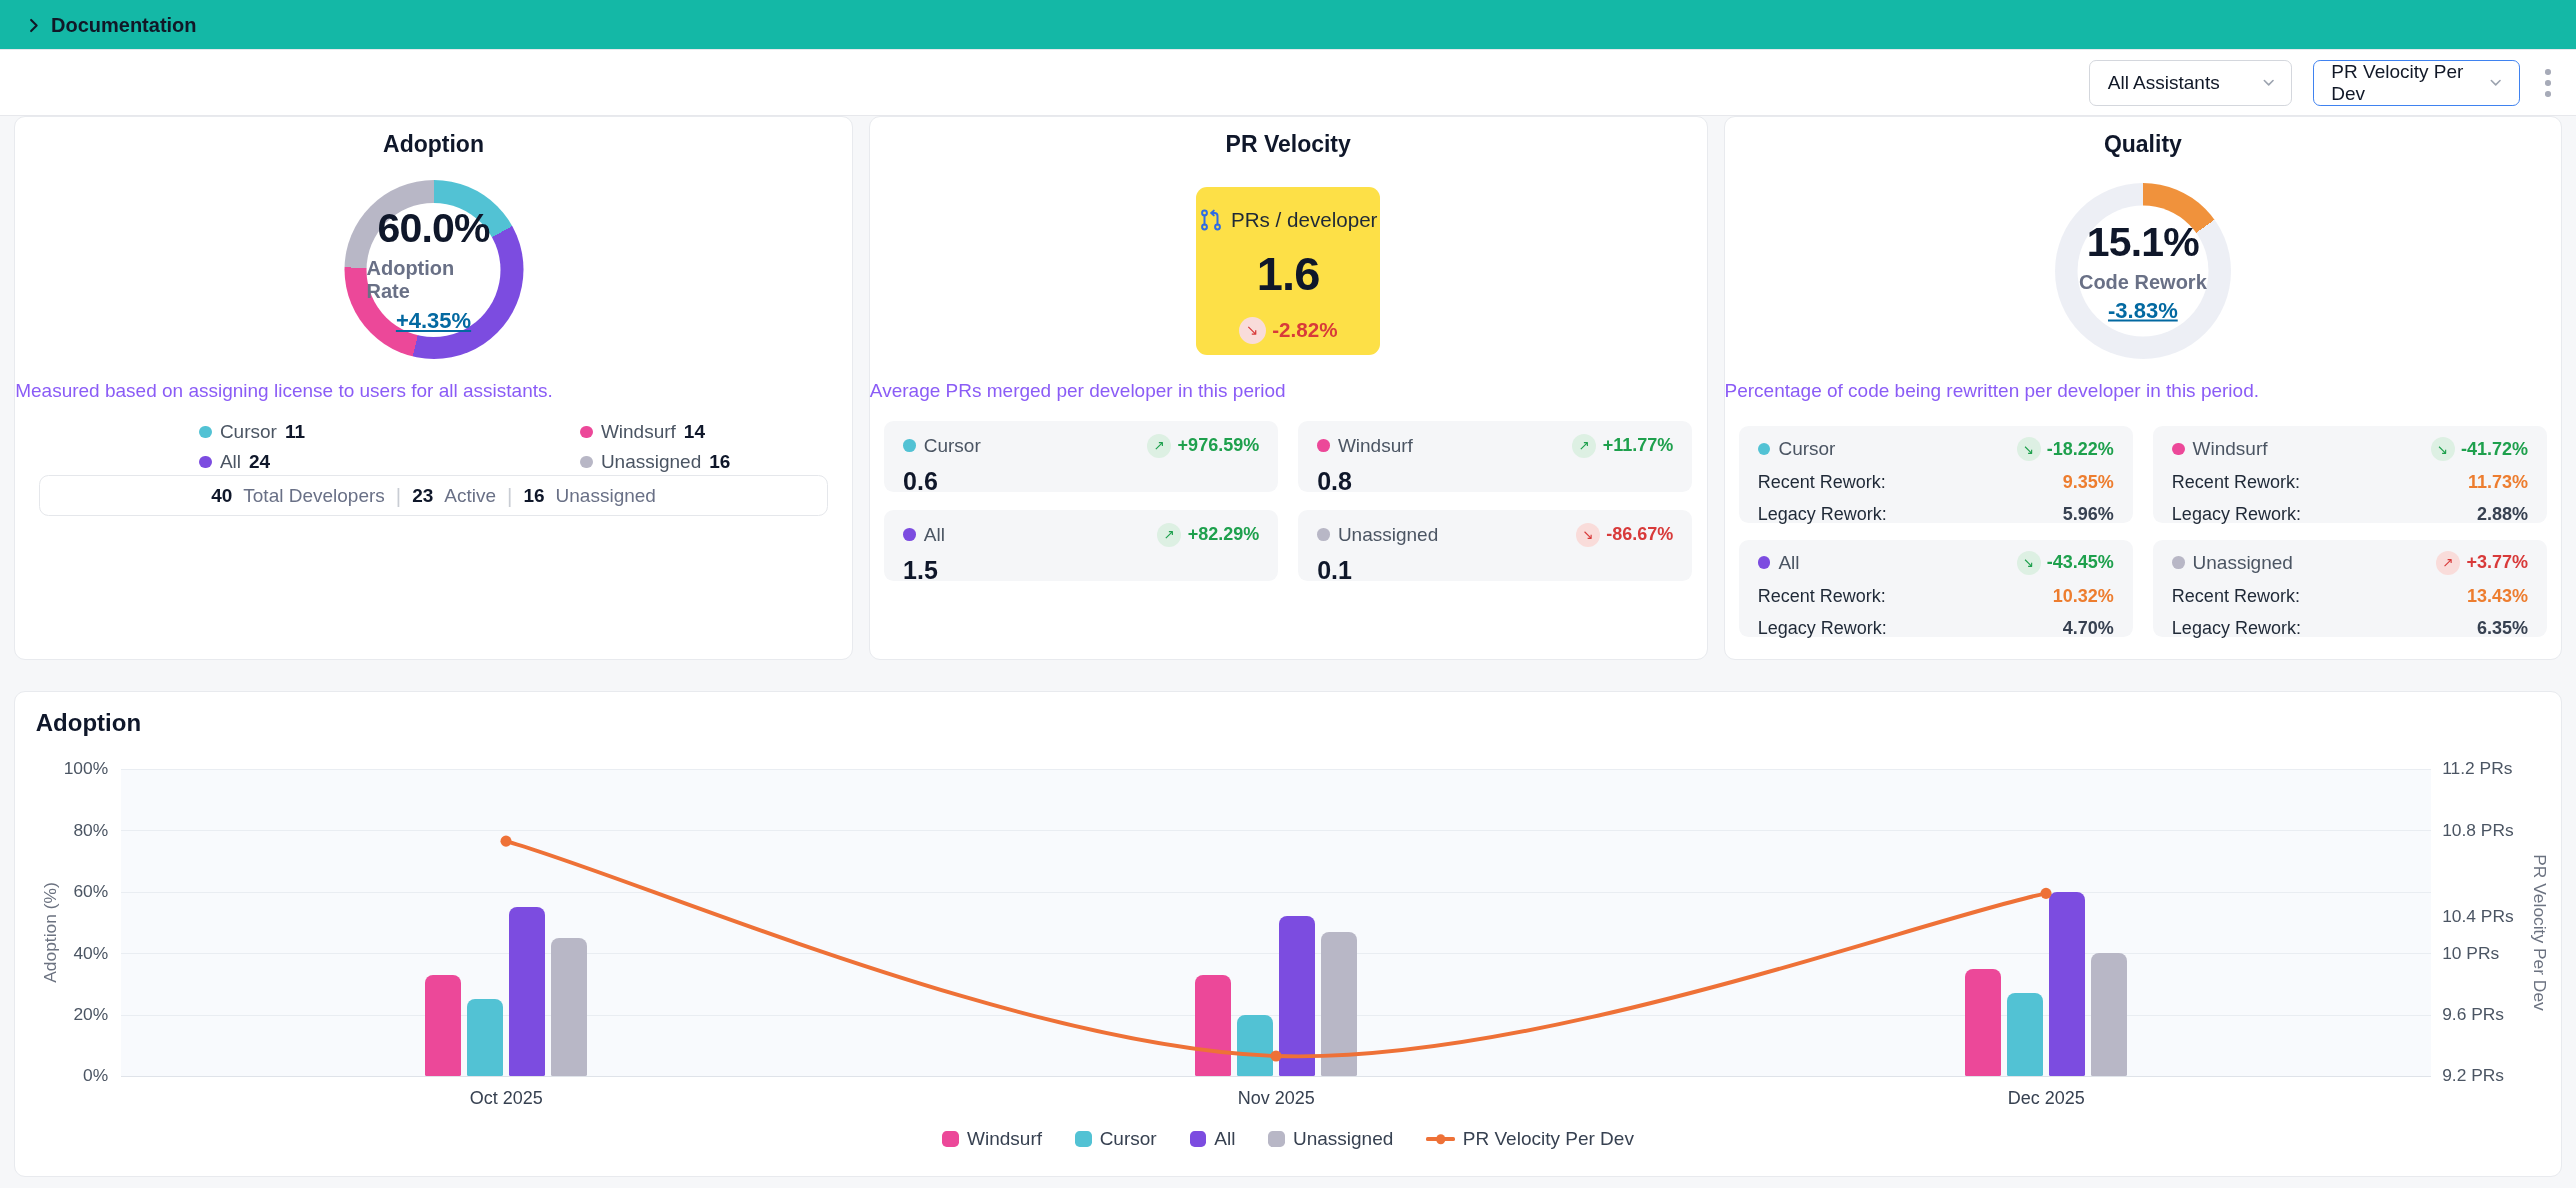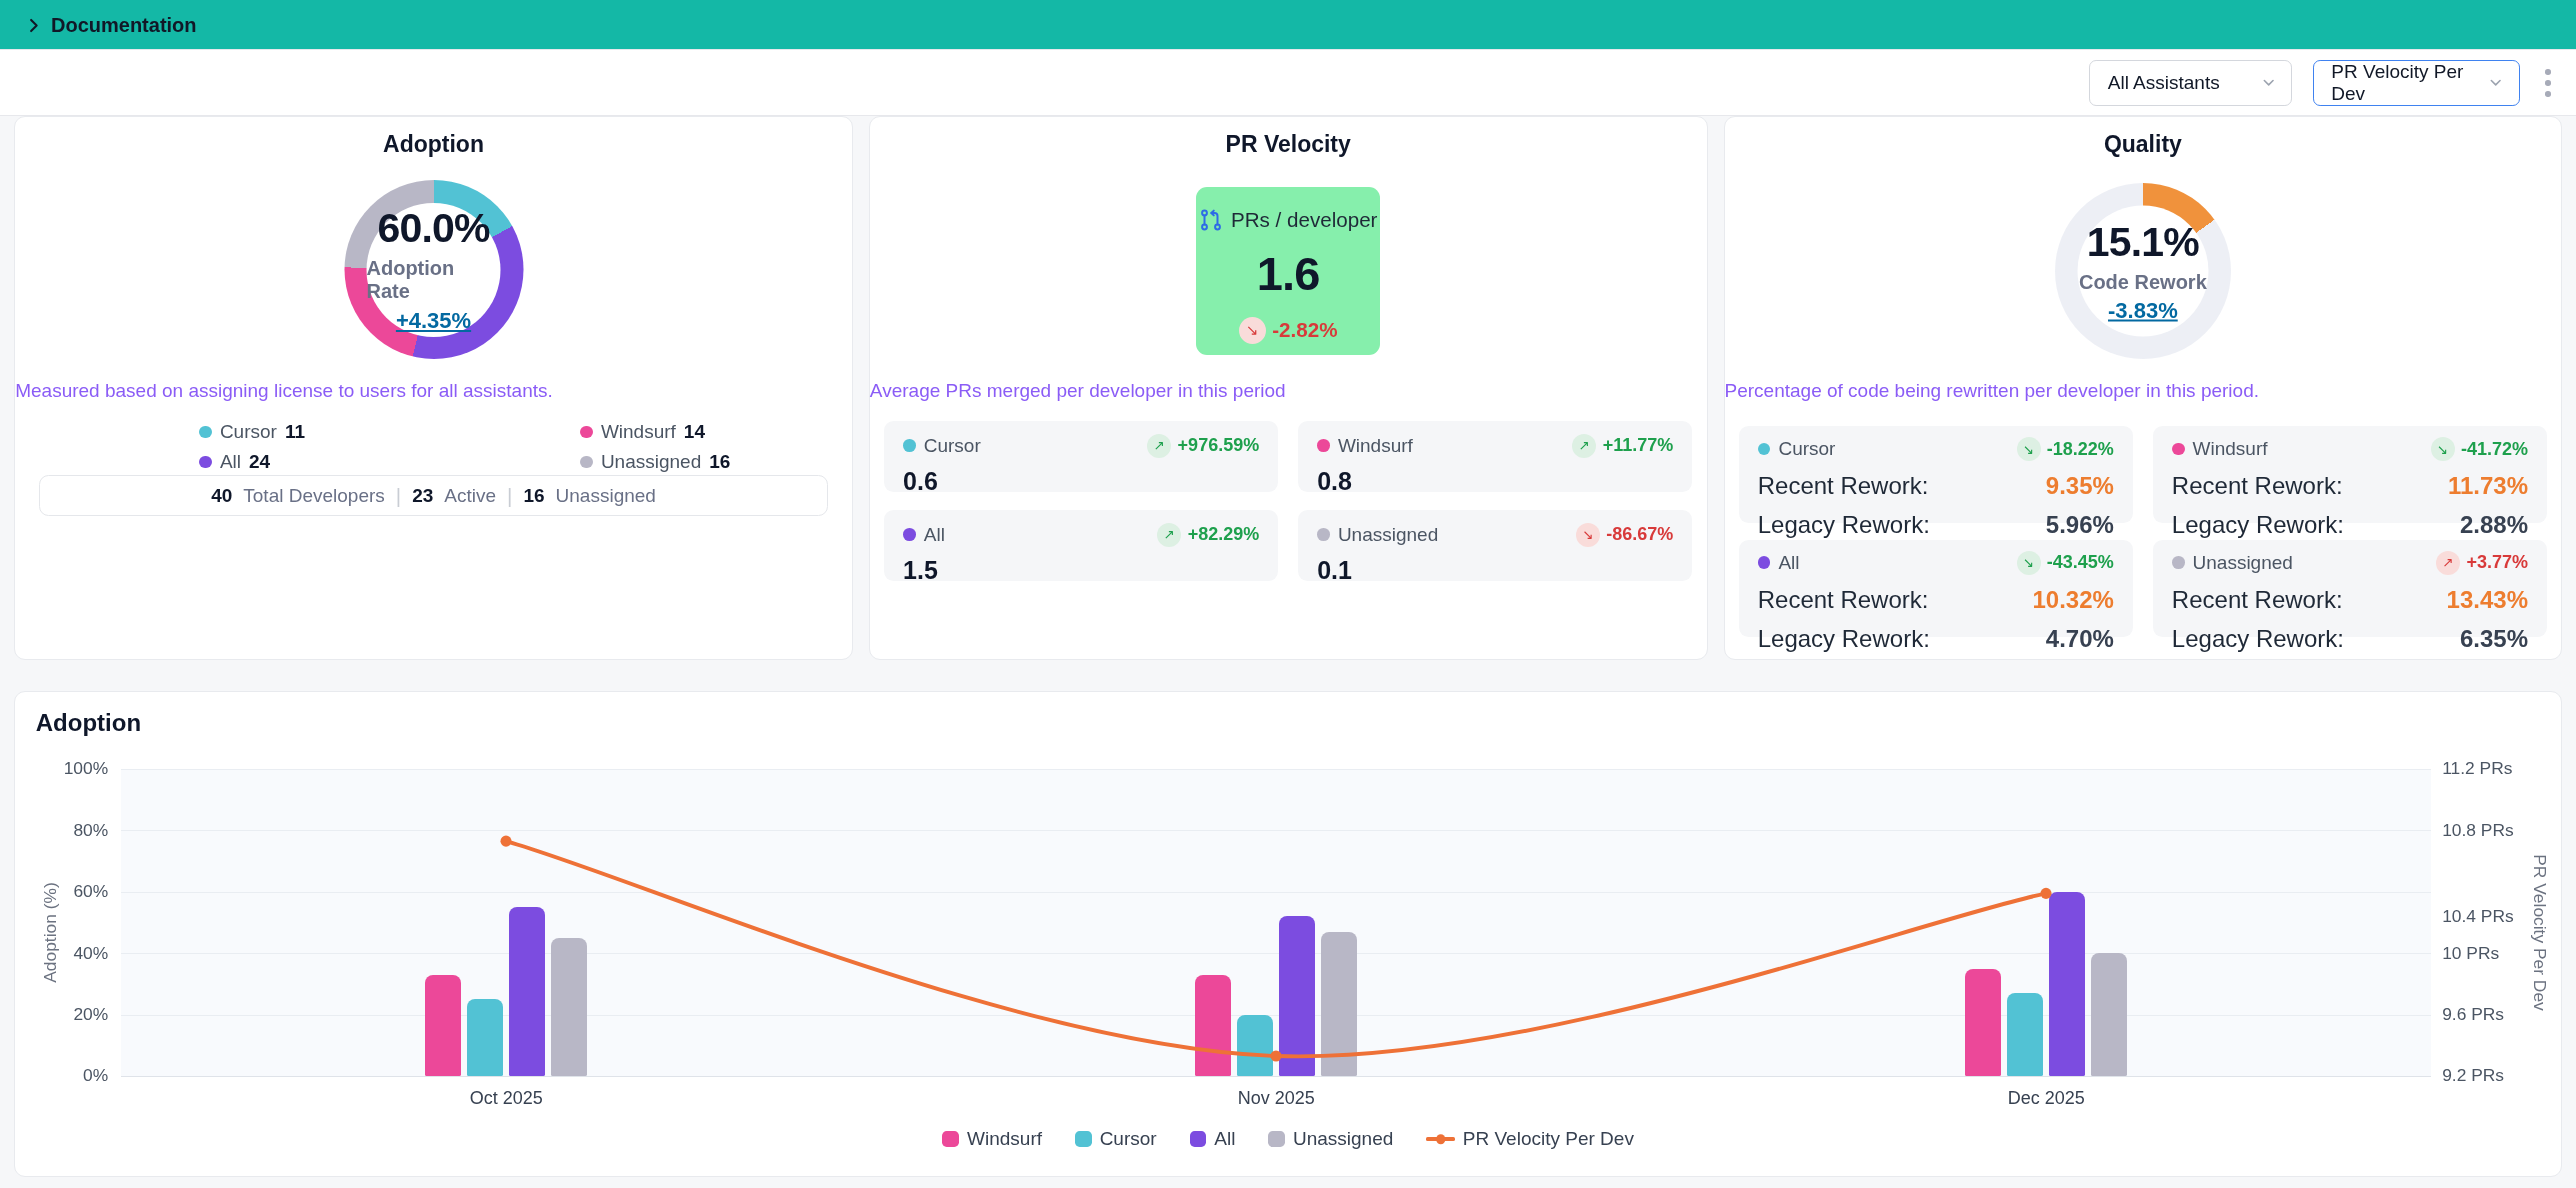--- a/index.html
+++ b/index.html
@@ -40,21 +40,21 @@
   
   .a-legend { position:absolute; top:304px; left:184px; right:32px; display:grid; grid-template-columns:381px 1fr; row-gap:8px; }
   .a-legend-item { display:flex; align-items:center; gap:8px; height:22px; font-size:19px; color:#4b5563; }
   .dot { width:12.7px; height:12.7px; border-radius:50%; flex:0 0 auto; }
   .a-legend-count { font-weight:700; color:#0f172a; }
   .a-footer { position:absolute; left:24px; right:24px; top:358px; height:41px; border:0.8px solid #e5e7eb; border-radius:9.5px; display:flex; align-items:center; justify-content:center; gap:11px; font-size:19px; color:#697086; }
   .a-footer b { color:#0f172a; }
   .a-footer .sep { color:#c9cdd4; font-size:20.6px; }
 
   
-  .pv-panel { position:absolute; left:50%; transform:translateX(-50%); top:70px; width:184px; height:168px; background:#86efac; border-radius:11px; display:flex; flex-direction:column; align-items:center; padding-top:20.6px; }
+  .pv-panel { position:absolute; left:50%; transform:translateX(-50%); top:70px; width:184px; height:168px; background:#fde047; border-radius:11px; display:flex; flex-direction:column; align-items:center; padding-top:20.6px; }
   .pv-head { display:flex; align-items:center; gap:8px; font-size:20.6px; color:#1f2937; }
   .pv-value { margin-top:14.2px; font-size:47px; font-weight:700; color:#0f172a; letter-spacing:-0.8px; }
   .pv-trend { margin-top:16px; display:flex; align-items:center; gap:8px; }
 
   
   .badge { display:flex; align-items:center; gap:6.3px; }
   .badge .circ { width:24px; height:24px; border-radius:50%; display:flex; align-items:center; justify-content:center; font-size:13.4px; }
   .badge .txt { font-size:18px; font-weight:700; }
   [data-tone="good"] .circ { background:#ddf0e3; color:#1ea04d; }
   [data-tone="good"] .txt  { color:#1ea04d; }
@@ -62,21 +62,21 @@
   [data-tone="bad"]  .txt  { color:#d83a3a; }
   .pv-trend .circ { width:27px; height:27px; font-size:15px; }
   .pv-trend .txt { font-size:20.6px; }
 
   
   .stats-grid { position:absolute; left:14.2px; right:14.2px; display:grid; grid-template-columns:1fr 1fr; column-gap:20px; }
   .stat-card { background:#f5f6f8; border-radius:9.5px; padding:12.7px 19px; }
   .stat-top { display:flex; align-items:center; justify-content:space-between; }
   .stat-name { display:flex; align-items:center; gap:8px; font-size:19px; color:#4b5563; }
   .stat-value { margin-top:9.5px; font-size:25px; font-weight:700; color:#0f172a; }
-  .q-row { margin-top:11px; display:flex; align-items:center; justify-content:space-between; font-size:24px; color:#1f2937; }
+  .q-row { margin-top:11px; display:flex; align-items:center; justify-content:space-between; font-size:18px; color:#1f2937; }
   .q-row .val { font-weight:700; color:#374151;text-align:center; }
   .q-row .val.orange { color:#ed7d2f; }
 
   
   .chart-card { position:absolute; top:691px; left:14.2px; width:2548px; height:486px; background:#fff; border:0.8px solid #e8eaee; border-radius:11px; }
   .chart-title { position:absolute; left:20.6px; top:17.4px; font-size:24px; font-weight:700; color:#0f172a; }
   .plot { position:absolute; left:106px; top:77px; width:2310px; height:307px; background:#f8fafd; }
   .gridline { position:absolute; left:0; width:100%; height:0.8px; background:#e9edf2; }
   .gridline.axis { background:#dfe3e9; }
   .bar { position:absolute; bottom:0; width:36px; border-radius:8px 8px 1.6px 1.6px; }

